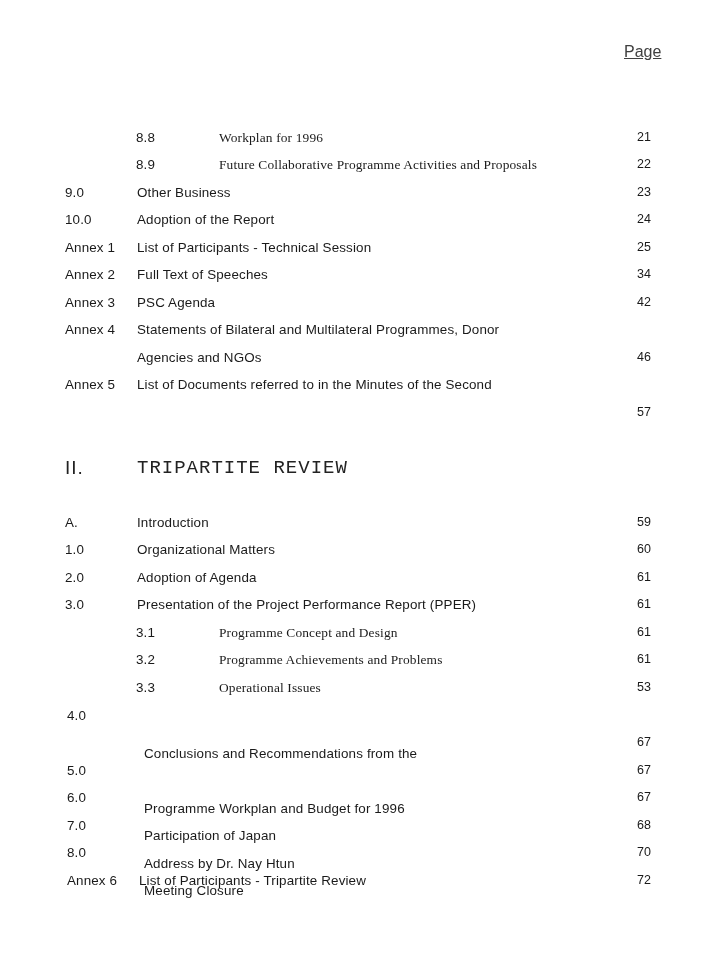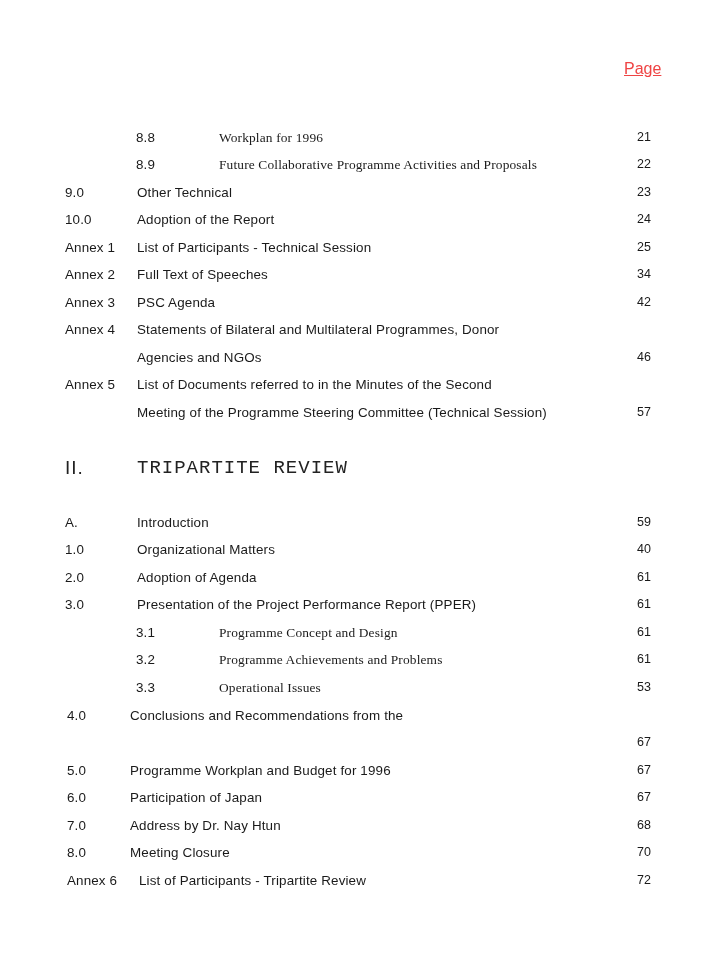--- a/index.html
+++ b/index.html
@@ -1,62 +1,62 @@
 <!DOCTYPE html>
 <html><head>
 <meta charset="utf-8">
 <style>
   html, body { margin: 0; padding: 0; background: #ffffff; }
   body {
     width: 715px; height: 964px; position: relative; overflow: hidden;
     font-family: "Liberation Sans", sans-serif; color: #1a1a1a;
   }
   .page-label {
-    position: absolute; left: 624px; top: 60px;
-    font-size: 16px; color: #ef4444; text-decoration: underline;
+    position: absolute; left: 624px; top: 43px;
+    font-size: 16px; color: #404040; text-decoration: underline;
   }
   .row {
     position: absolute; left: 0; width: 715px; height: 20px;
     font-size: 13.4px; letter-spacing: 0.15px;
   }
   .num { position: absolute; left: 65px; top: 0; white-space: nowrap; }
   .title { position: absolute; left: 137px; top: 0; white-space: nowrap; }
   .sub .num { left: 136px; }
   .sub .title { left: 219px; font-family: Liberation Serif, serif; }
   .pg { position: absolute; left: 636px; top: 0; width: 16px; text-align: center; }
   .pg { font-size: 12.5px; }
   .section-head {
     position: absolute; left: 0; width: 682px; height: 24px;
     font-size: 19px; letter-spacing: 1px; color: #222;
   }
   .section-head .num { left: 65px; }
   .section-head .title { left: 137px; font-family: Liberation Mono, monospace; }
   .shift .num { left: 67px; }
   .shift .title { left: 139px; }
   .shift2 .num { left: 67px; }
-  .shift2 .title { left: 130px; }
+  .shift2 .title { left: 144px; margin-top: 38px; }
 </style>
 </head>
 <body>
 
 <div class="page-label">Page</div>
 
 <div class="row sub" style="top:130px">
   <span class="num">8.8</span>
   <span class="title">Workplan for 1996</span>
   <span class="pg">21</span>
 </div>
 <div class="row sub" style="top:157px">
   <span class="num">8.9</span>
   <span class="title">Future Collaborative Programme Activities and Proposals</span>
   <span class="pg">22</span>
 </div>
 <div class="row" style="top:185px">
   <span class="num">9.0</span>
-  <span class="title">Other Technical</span>
+  <span class="title">Other Business</span>
   <span class="pg">23</span>
 </div>
 <div class="row" style="top:212px">
   <span class="num">10.0</span>
   <span class="title">Adoption of the Report</span>
   <span class="pg">24</span>
 </div>
 <div class="row" style="top:240px">
   <span class="num">Annex 1</span>
   <span class="title">List of Participants - Technical Session</span>
@@ -82,38 +82,37 @@
   <span class="title">Agencies and NGOs</span>
   <span class="pg">46</span>
 </div>
 <div class="row" style="top:377px">
   <span class="num">Annex 5</span>
   <span class="title">List of Documents referred to in the Minutes of the Second</span>
   <span class="pg"></span>
 </div>
 <div class="row" style="top:405px">
   <span class="num"></span>
-  <span class="title">Meeting of the Programme Steering Committee (Technical Session)</span>
   <span class="pg">57</span>
 </div>
 
 <div class="section-head" style="top:457px">
   <span class="num">II.</span>
   <span class="title">TRIPARTITE REVIEW</span>
 </div>
 
 <div class="row" style="top:515px">
   <span class="num">A.</span>
   <span class="title">Introduction</span>
   <span class="pg">59</span>
 </div>
 <div class="row" style="top:542px">
   <span class="num">1.0</span>
   <span class="title">Organizational Matters</span>
-  <span class="pg">40</span>
+  <span class="pg">60</span>
 </div>
 <div class="row" style="top:570px">
   <span class="num">2.0</span>
   <span class="title">Adoption of Agenda</span>
   <span class="pg">61</span>
 </div>
 <div class="row" style="top:597px">
   <span class="num">3.0</span>
   <span class="title">Presentation of the Project Performance Report (PPER)</span>
   <span class="pg">61</span>

